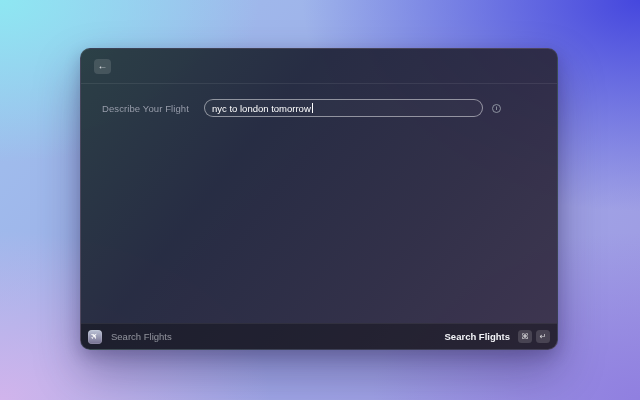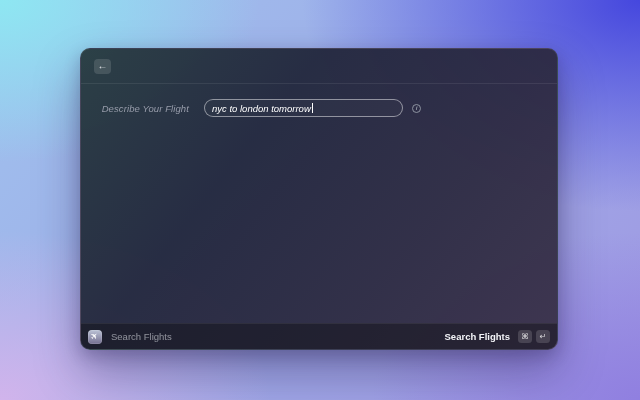--- a/index.html
+++ b/index.html
@@ -35,28 +35,28 @@
   }
   .back-button{
     width:17px; height:15px; border-radius:4px;
     background:rgba(255,255,255,0.13);
     color:#e8eaef; font-size:10px; line-height:1;
     display:flex; align-items:center; justify-content:center;
     cursor:default;
   }
 
   .form-area{ flex:1; padding-top:15px; }
-  .form-row{ display:flex; align-items:center;font-style:italic; }
+  .form-row{ display:flex; align-items:center; }
   .form-label{
     width:108px; text-align:right; flex:none;
     color:#979caa; font-size:9.5px; letter-spacing:.1px;
     margin-right:15px;
   }
   .text-input{
-    width:199px; height:18px; flex:none;
+    width:279px; height:18px; flex:none;
     border:1px solid rgba(255,255,255,0.48); border-radius:9px;
     display:flex; align-items:center; padding:0 7px;
     background:rgba(255,255,255,0.02);
   }
   .input-text{ color:#ffffff; font-size:9.5px; white-space:nowrap; }
   .caret{ width:1px; height:10px; background:#ffffff; margin-left:1px; flex:none; }
   .info-icon{
     margin-left:9px; width:9px; height:9px; flex:none;
     border:1px solid #8d93a0; border-radius:50%;
     color:#9aa0ac; font-size:6px; font-weight:700; line-height:1;

